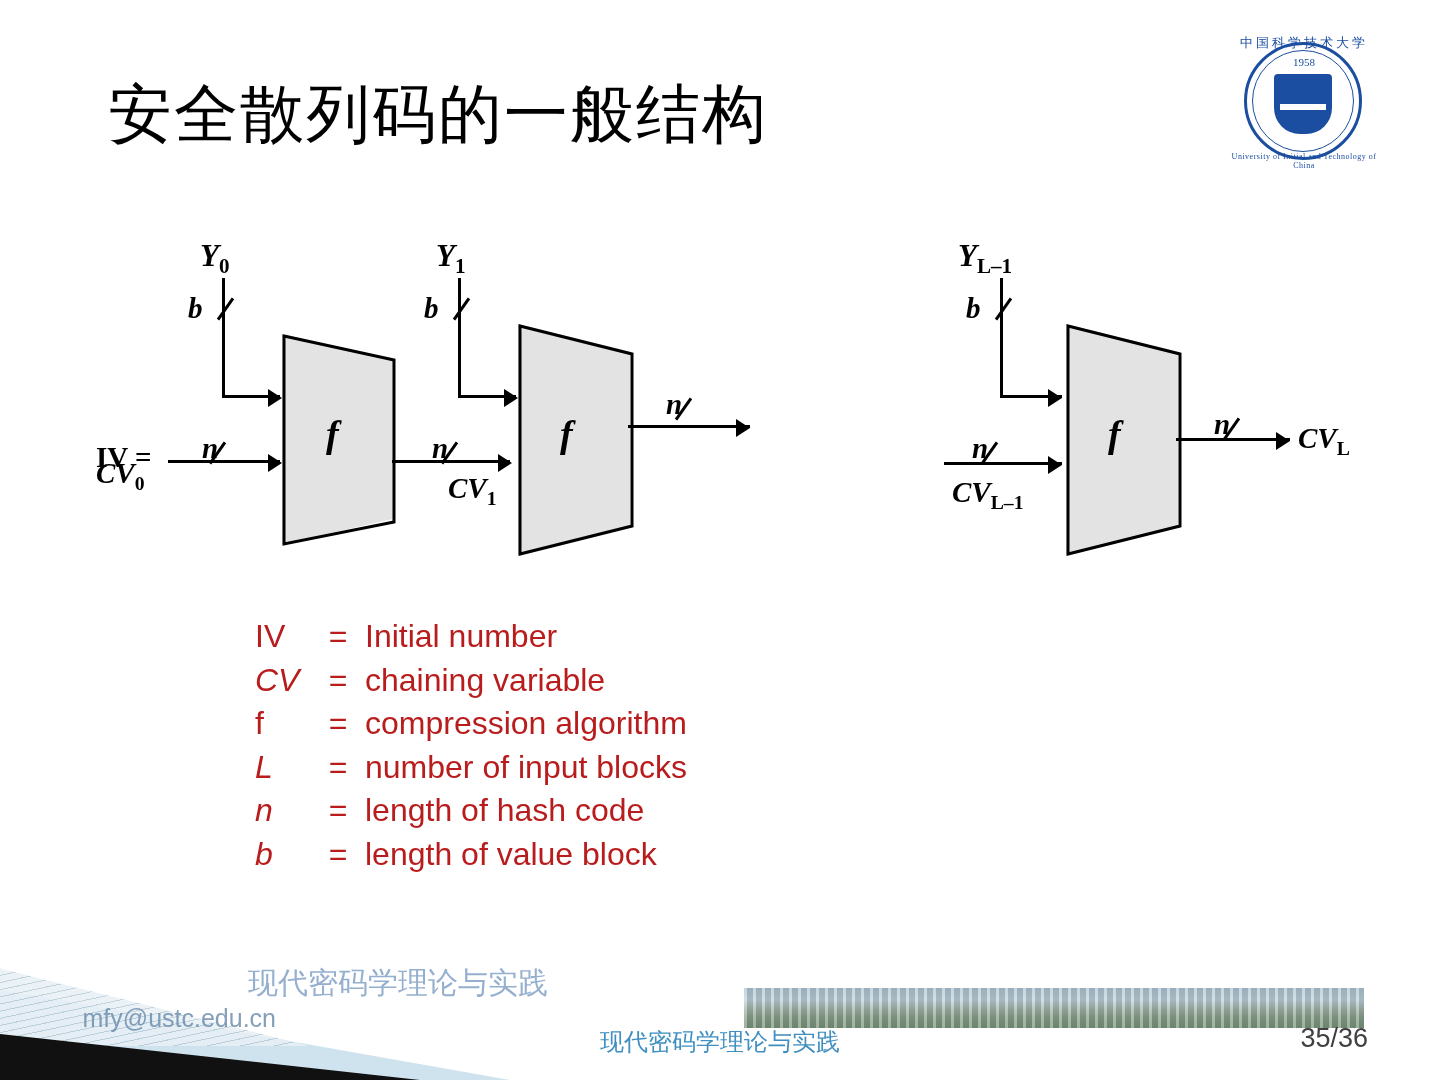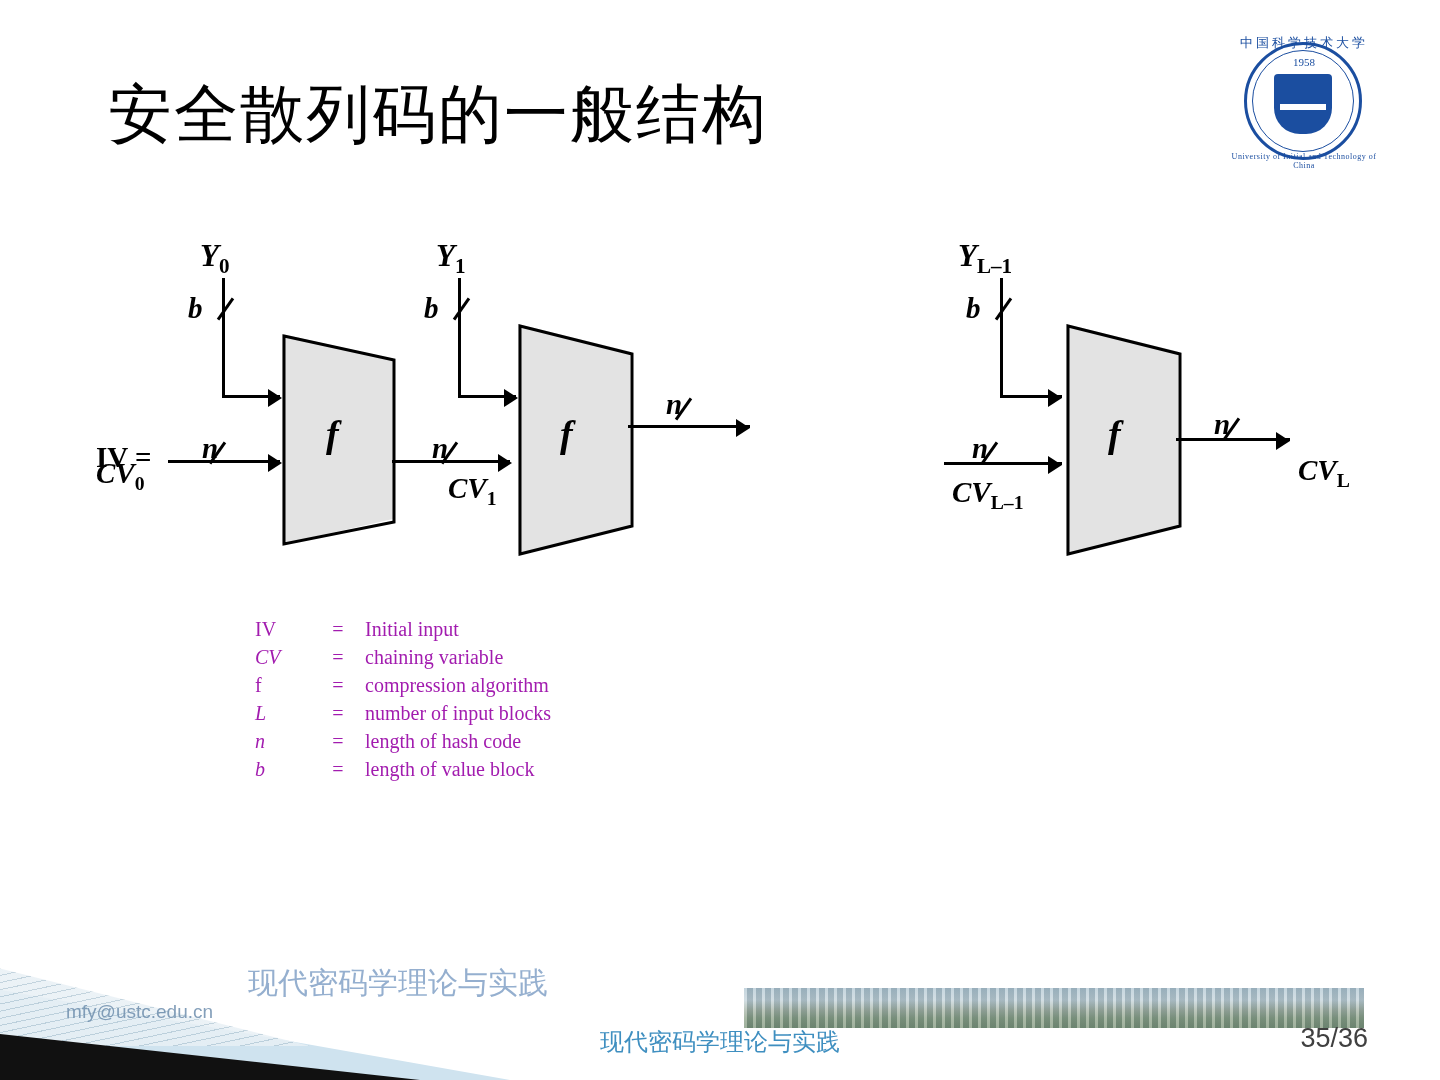--- a/index.html
+++ b/index.html
@@ -148,23 +148,23 @@
     font-style: italic;
     font-size: 38px;
     color: #000;
   }
 
   
   .legend {
     position: absolute;
     left: 255px;
     top: 405px;
-    font-family: Liberation Serif, serif;
-    font-size: 20px;
-    color: #a21caf;
+    font-family: Liberation Sans, sans-serif;
+    font-size: 32px;
+    color: #b91c1c;
     line-height: 1.3;
   }
   .legend table { border-collapse: collapse; }
   .legend td { padding: 1px 0; vertical-align: top; }
   .legend td.sym { width: 56px; font-style: italic; }
   .legend td.eq  { width: 54px; text-align: center; font-style: normal; }
   .legend td.desc { font-style: normal; }
 
   
   .bottom-band {
@@ -217,28 +217,28 @@
     position: absolute;
     inset: 0;
     background: repeating-linear-gradient(
         90deg,
         rgba(255,255,255,.35) 0px, rgba(255,255,255,.35) 3px,
         rgba(90,110,120,.25) 3px, rgba(90,110,120,.25) 9px);
   }
   .email-wm {
     position: absolute;
     left: 66px;
-    bottom: 57px;
+    bottom: 48px;
     width: 210px;
     font-family: "Liberation Sans", sans-serif;
-    font-size: 19px;
+    font-size: 25px;
     color: #6f8fae;
     opacity: .85;
     line-height: 1.1;
-    text-align: left;
+    text-align: right;
   }
   .course-wm {
     position: absolute;
     left: 248px;
     bottom: 76px;
     font-family: "DejaVu Sans", sans-serif;
     font-size: 30px;
     color: #3f6fa8;
     opacity: .55;
     white-space: nowrap;
@@ -348,29 +348,29 @@
        border:none; background:#e3e3e3;"></div>
   <svg style="position:absolute; left:1064px; top:112px;" width="122" height="236">
     <polygon points="4,4 116,32 116,204 4,232" fill="none" stroke="#000" stroke-width="3"></polygon>
   </svg>
   <div class="trap-f" style="left:1108px; top:202px;">f</div>
 
   <div class="fig-label ital bold" style="left:1214px; top:198px; font-size:29px;">n</div>
   <div class="slash" style="left:1230px; top:206px;"></div>
   <div class="hline" style="left:1176px; top:228px; width:114px;"></div>
   <div class="arrowhead" style="left:1276px; top:222px;"></div>
-  <div class="fig-label ital bold" style="left:1298px; top:212px; font-size:29px;margin-top:32px;">CV<span class="sub">L</span></div>
+  <div class="fig-label ital bold" style="left:1298px; top:212px; font-size:29px;">CV<span class="sub">L</span></div>
 
   <div class="legend">
     <table>
       <tbody>
           <tr>
         <td class="sym" style="font-style:normal;">IV</td>
         <td class="eq">=</td>
-        <td class="desc">Initial input</td>
+        <td class="desc">Initial number</td>
       </tr>
       <tr>
         <td class="sym">CV</td>
         <td class="eq">=</td>
         <td class="desc">chaining variable</td>
       </tr>
       <tr>
         <td class="sym" style="font-style:normal;">f</td>
         <td class="eq">=</td>
         <td class="desc">compression algorithm</td>

